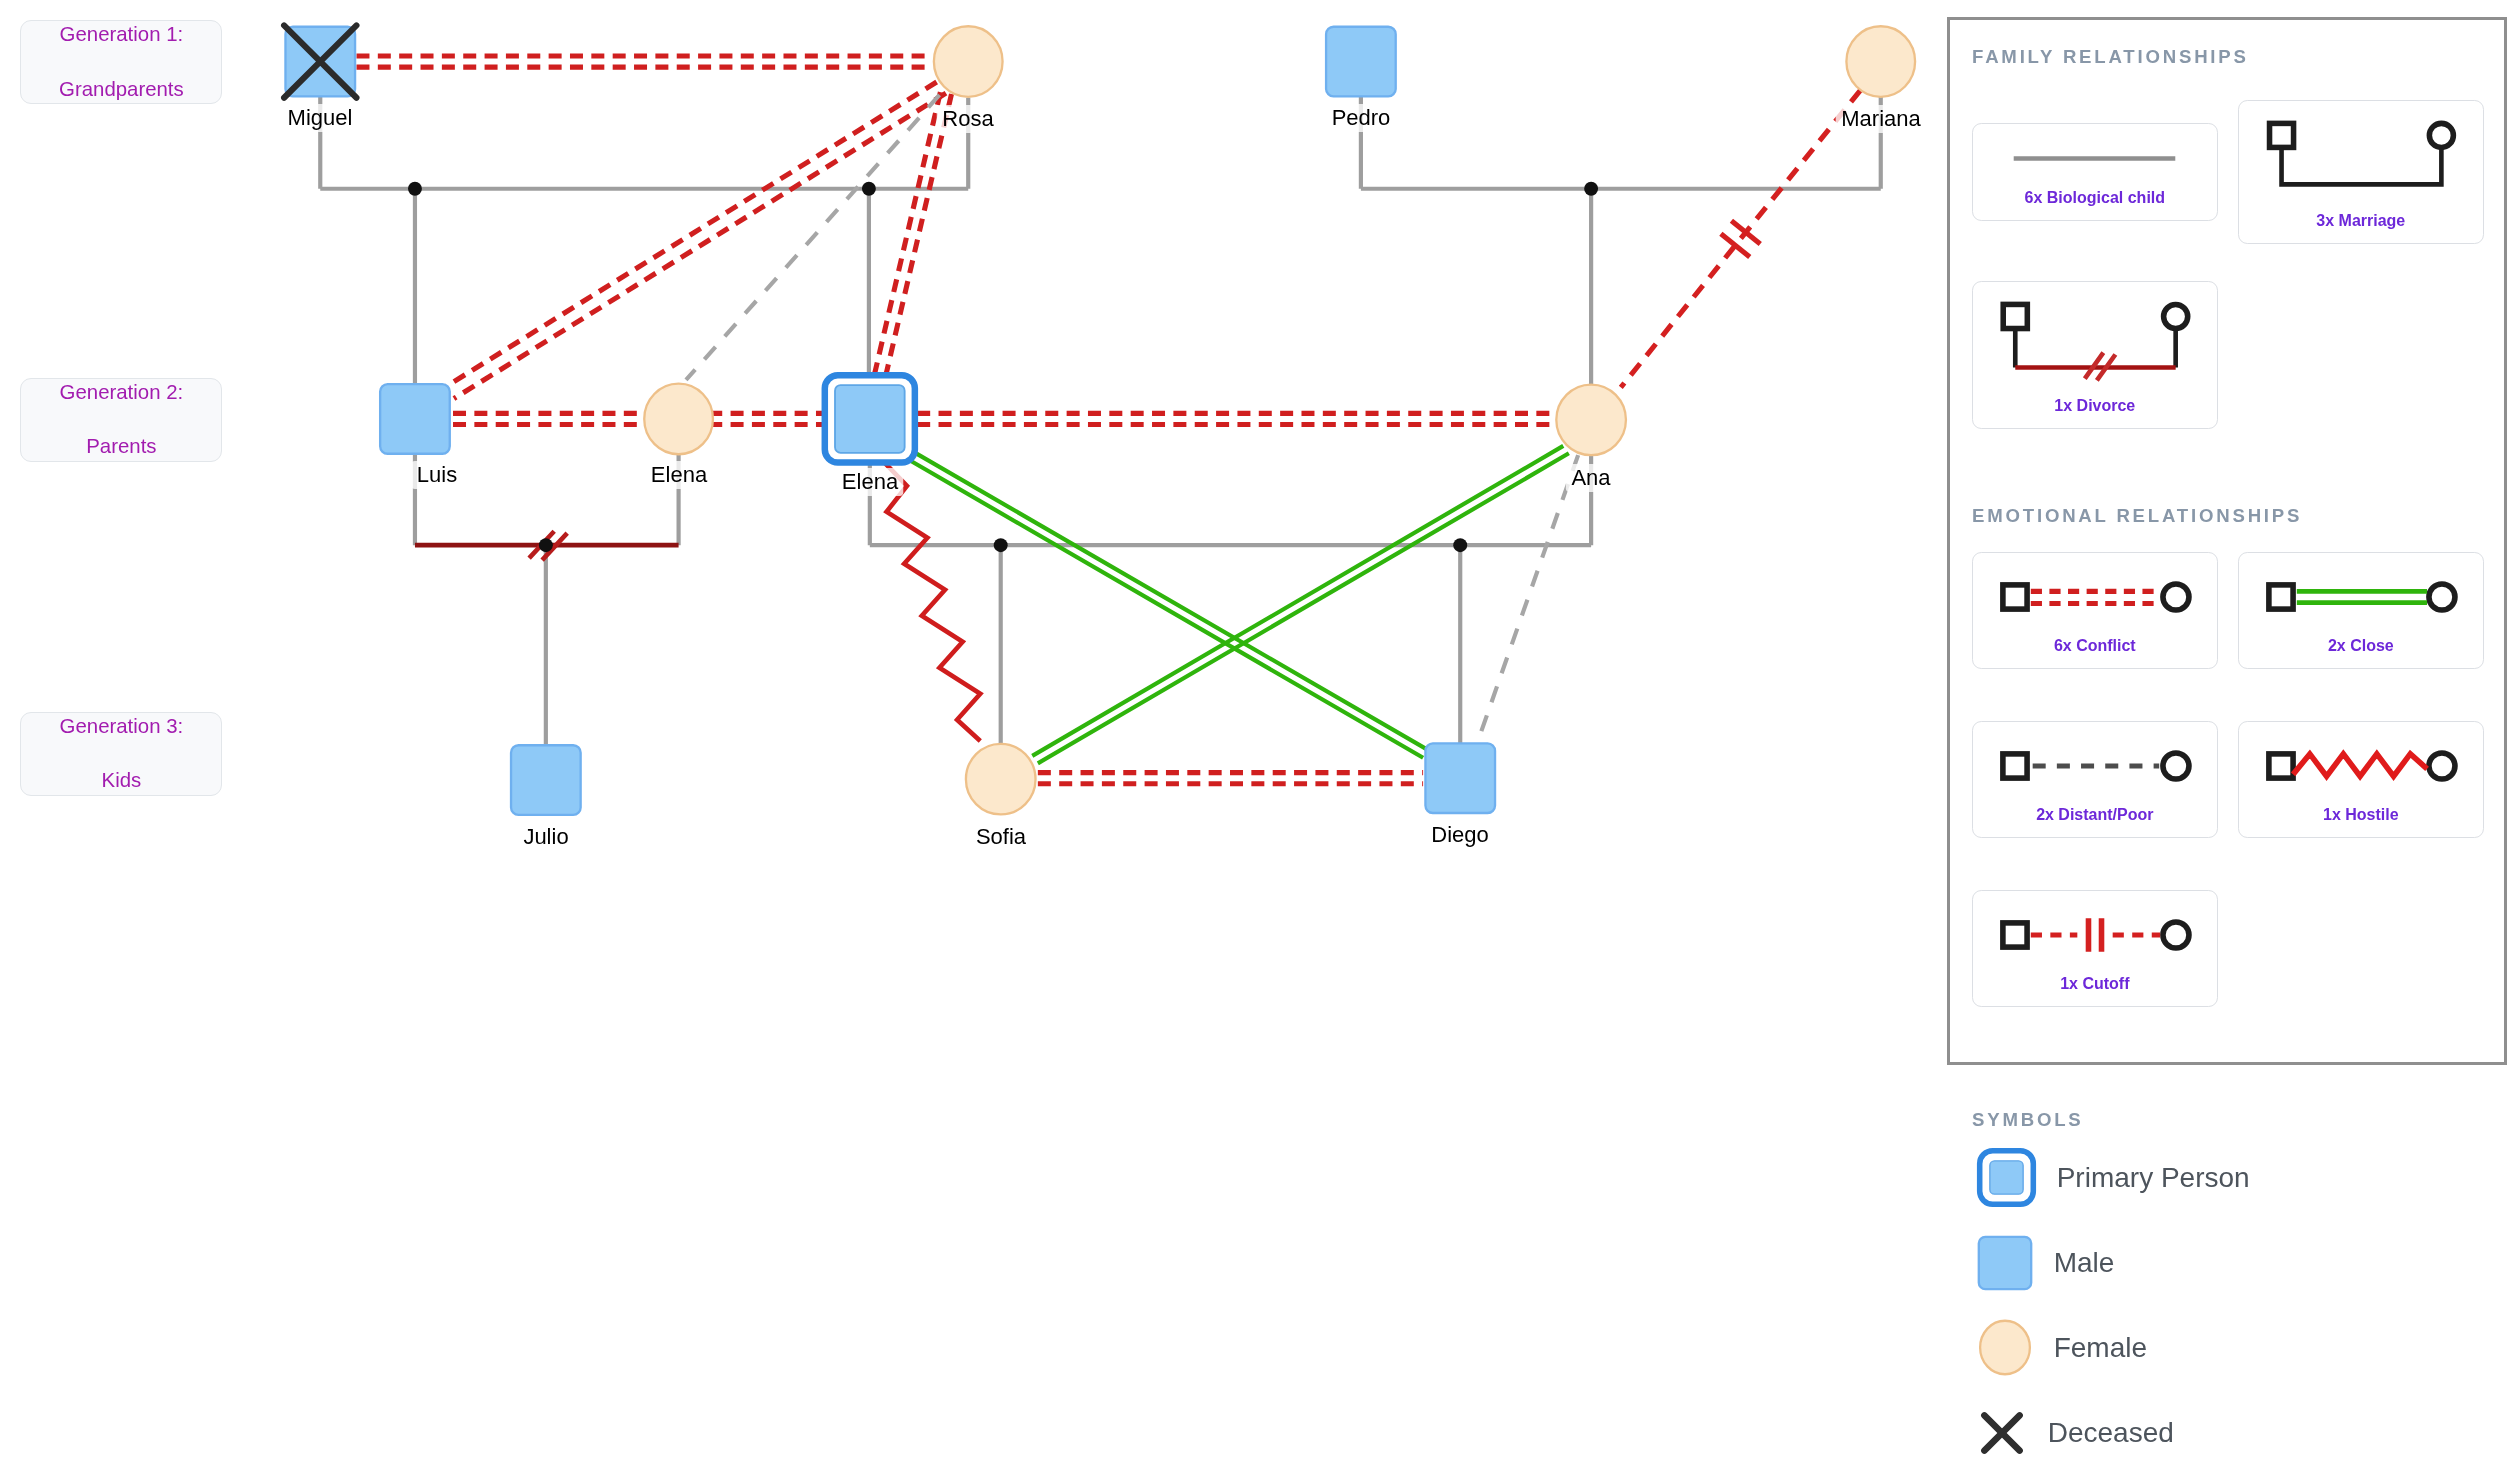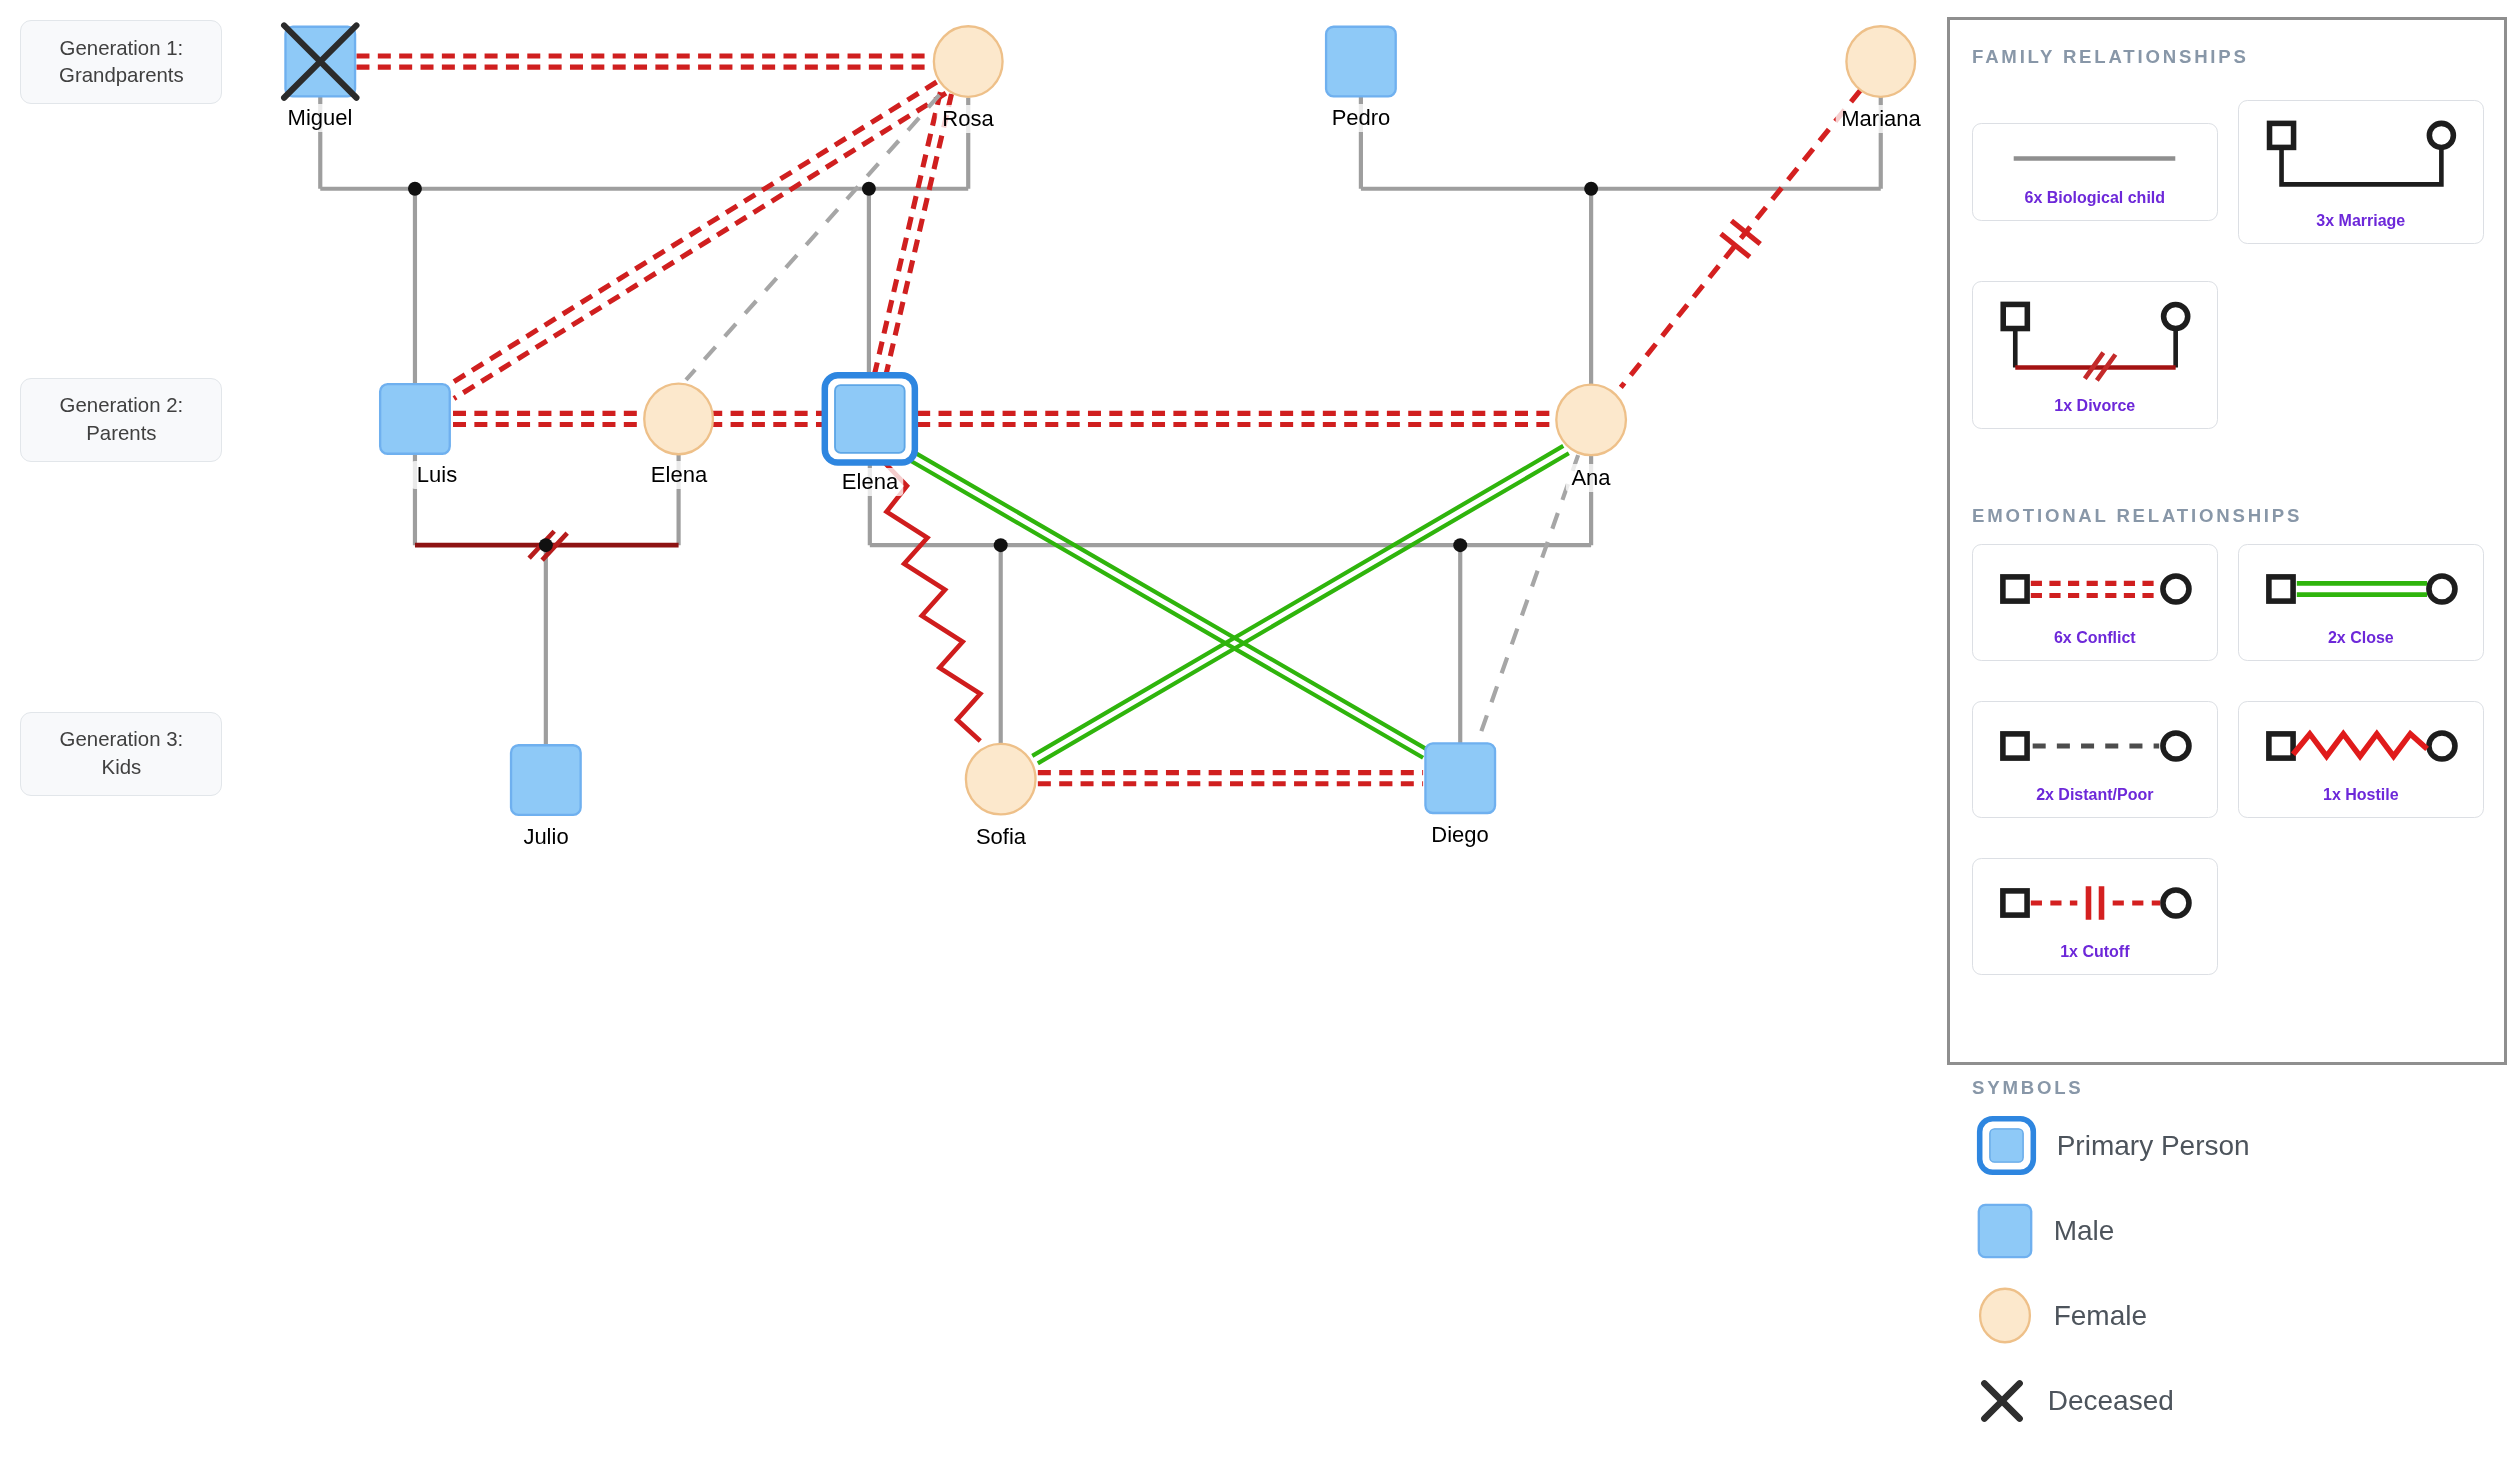--- a/index.html
+++ b/index.html
@@ -7,43 +7,43 @@
     width:2512px;height:1458px;position:relative;overflow:hidden;
     font-family:"Liberation Sans", sans-serif;
   }
   
   #genogram-svg{position:absolute;left:0;top:0;}
 
   
   .gen-box{
     position:absolute;left:20.4px;width:202px;height:84px;
     background:#f8f9fb;border:1.9px solid #e2e6ea;border-radius:11px;
-    display:flex;flex-direction:column;align-items:center;justify-content:center;
-    font-size:20.4px;line-height:1.35;color:#404040;text-align:center;box-sizing:border-box;
+    display:flex;flex-direction:column;align-items:center;justify-content:space-between;
+    font-size:20.4px;line-height:1.35;color:#a21caf;text-align:center;box-sizing:border-box;
   }
   
   .person-label{
     position:absolute;transform:translateX(-50%);
     font-size:22px;color:#000;white-space:nowrap;
     background:rgba(255,255,255,.78);padding:0.9px 5.6px;border-radius:3.7px;
   }
   
   .legend-panel{
     position:absolute;left:1947px;top:16.7px;width:560px;height:1048px;
     background:#fff;border:3.7px solid #8f8f8f;box-sizing:border-box;
     padding:26px 20.4px 18.6px 22px;
   }
   .legend-header{
     font-size:18.6px;font-weight:bold;letter-spacing:2.8px;color:#8897a8;
   }
   .legend-grid{
     display:grid;grid-template-columns:1fr 1fr;column-gap:20.4px;align-items:center;
   }
   .family-grid{margin-top:32px;row-gap:37px;}
-  .emotional-grid{margin-top:17px;row-gap:40px;}
+  .emotional-grid{margin-top:25px;row-gap:52px;}
   .legend-card{
     background:#fff;border:1.9px solid #dcdfe4;border-radius:9.3px;
     display:flex;flex-direction:column;align-items:center;justify-content:center;
     padding:15px 7.4px 13px;box-sizing:border-box;
   }
   .legend-card-label{
     font-size:16px;font-weight:bold;color:#6d28d9;margin-top:11px;text-align:center;
   }
   .emotional-header{margin-top:76px;}
   .symbols-header{margin-top:102px;}

